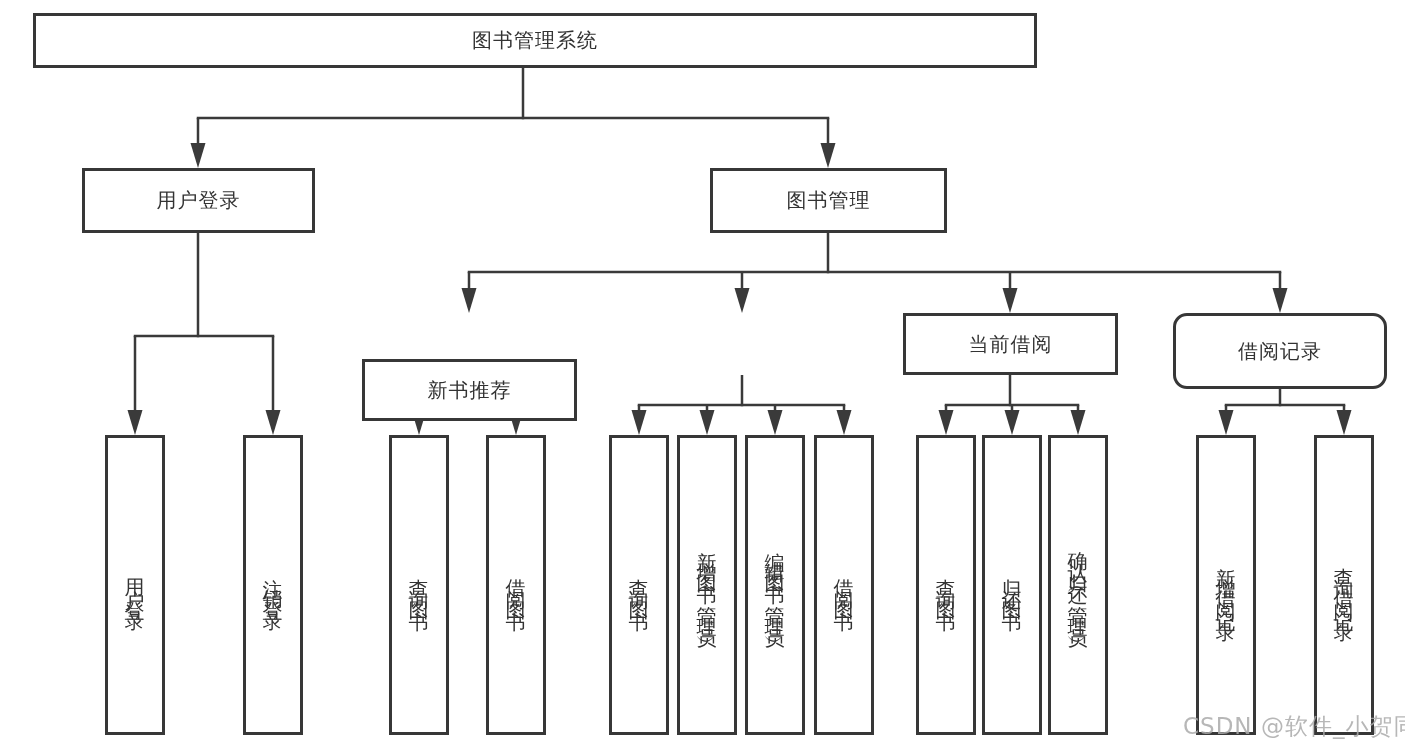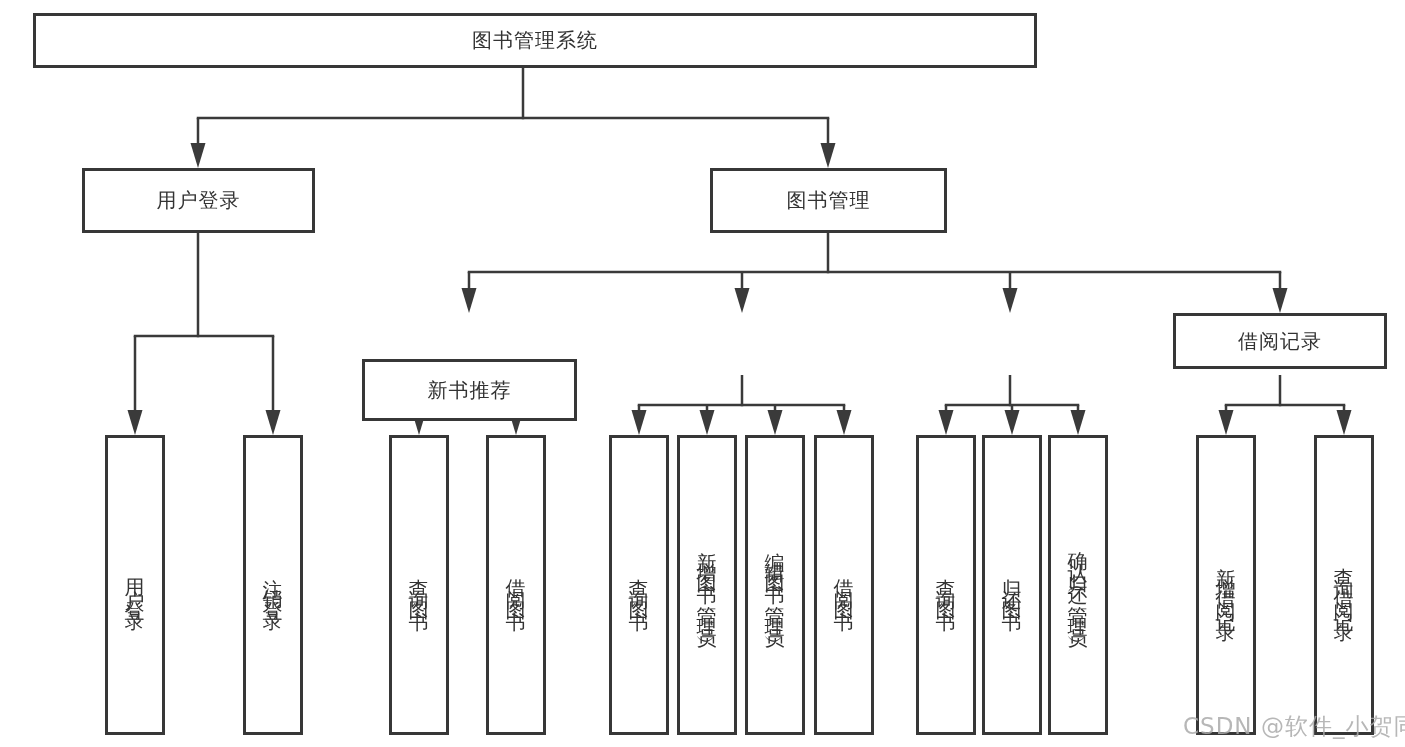--- a/index.html
+++ b/index.html
@@ -112,21 +112,22 @@
     <polygon points="1218.5,410 1233.5,410 1226,435"></polygon>
     <polygon points="1336.5,410 1351.5,410 1344,435"></polygon>
   </svg>
 
   <div class="node" style="left:21px; top:13px; width:1004px; height:55px;margin-left:12px;">图书管理系统</div>
 
   <div class="node" style="left:82px; top:168px; width:233px; height:65px;">用户登录</div>
   <div class="node" style="left:710px; top:168px; width:237px; height:65px;">图书管理</div>
 
   <div class="node" style="left:362px; top:313px; width:215px; height:62px;margin-top:46px;">新书推荐</div>
-  <div class="node" style="left:1173px; top:313px; width:214px; height:56px;">借阅记录</div>
+  <div class="node" style="left:903px; top:313px; width:215px; height:62px;">当前借阅</div>
+  <div class="node" style="left:1173px; top:313px; width:214px; height:76px;border-radius:14px;">借阅记录</div>
 
   <div class="node leaf" style="left:105px; top:435px; width:60px; height:300px;">用户登录</div>
   <div class="node leaf" style="left:243px; top:435px; width:60px; height:300px;">注销登录</div>
 
   <div class="node leaf" style="left:389px; top:435px; width:60px; height:300px;">查询图书</div>
   <div class="node leaf" style="left:486px; top:435px; width:60px; height:300px;">借阅图书</div>
 
   <div class="node leaf" style="left:609px; top:435px; width:60px; height:300px;">查询图书</div>
   <div class="node leaf" style="left:677px; top:435px; width:60px; height:300px;">新增图书（管理员）</div>
   <div class="node leaf" style="left:745px; top:435px; width:60px; height:300px;">编辑图书（管理员）</div>

